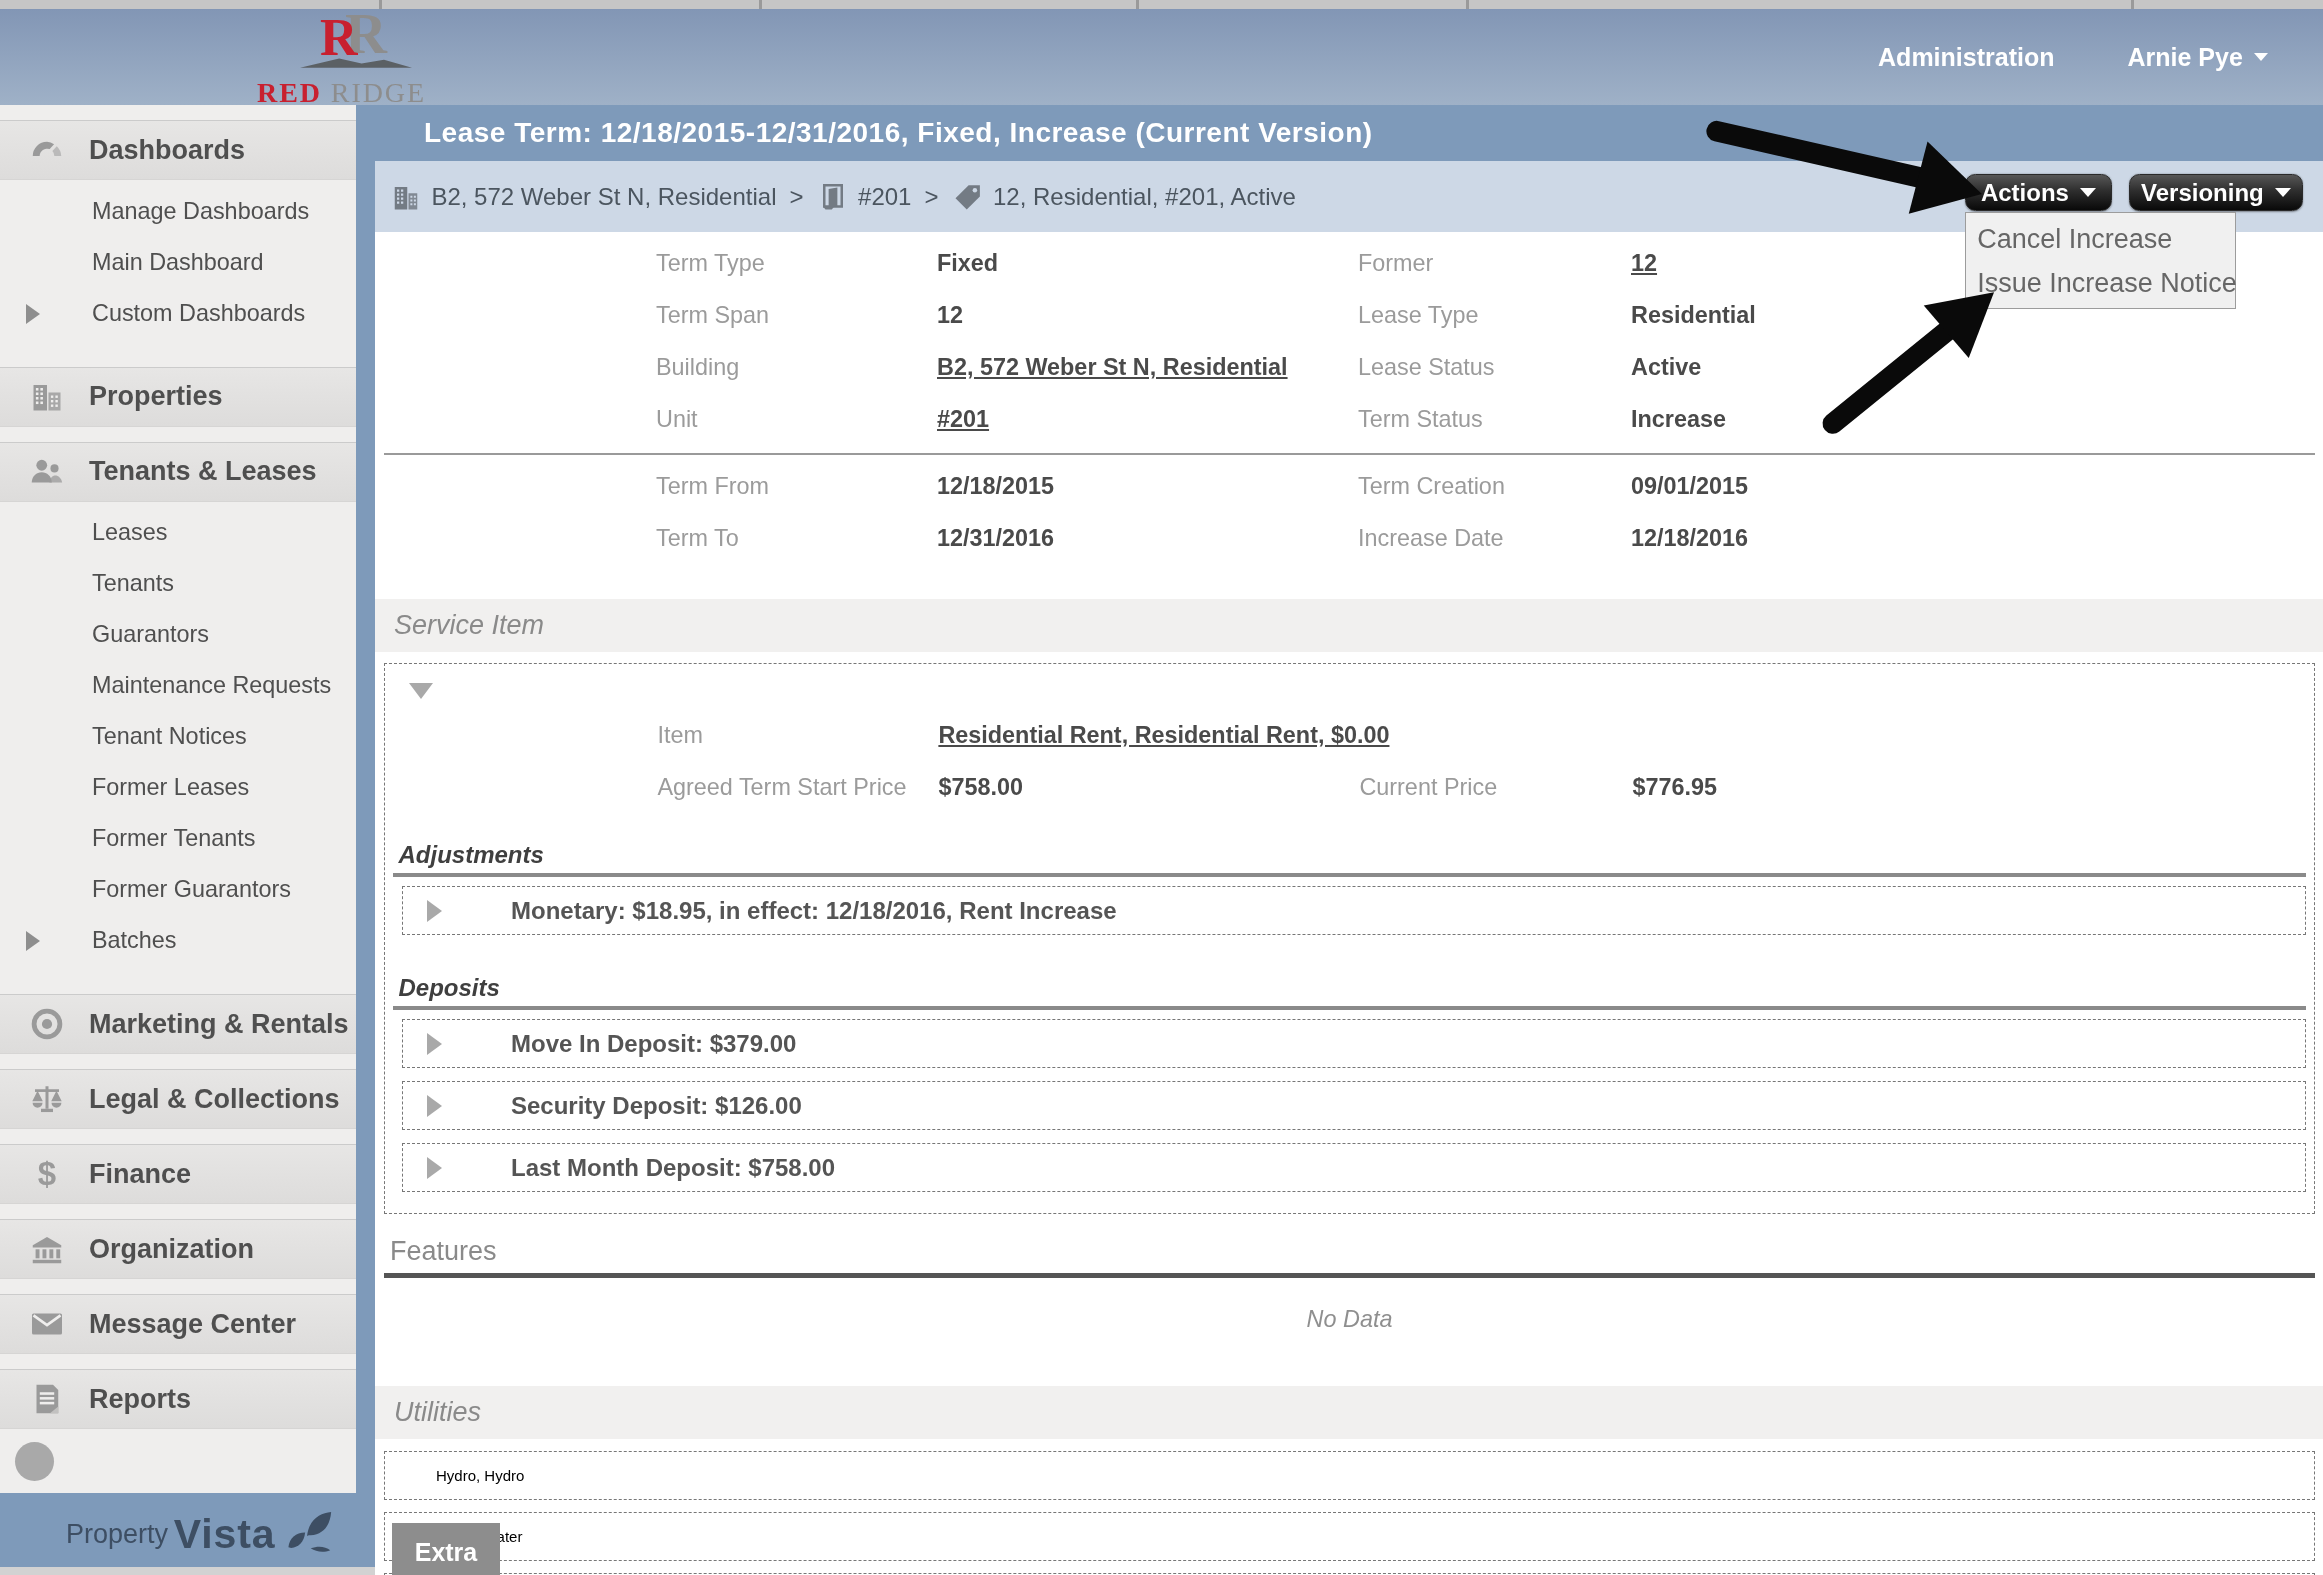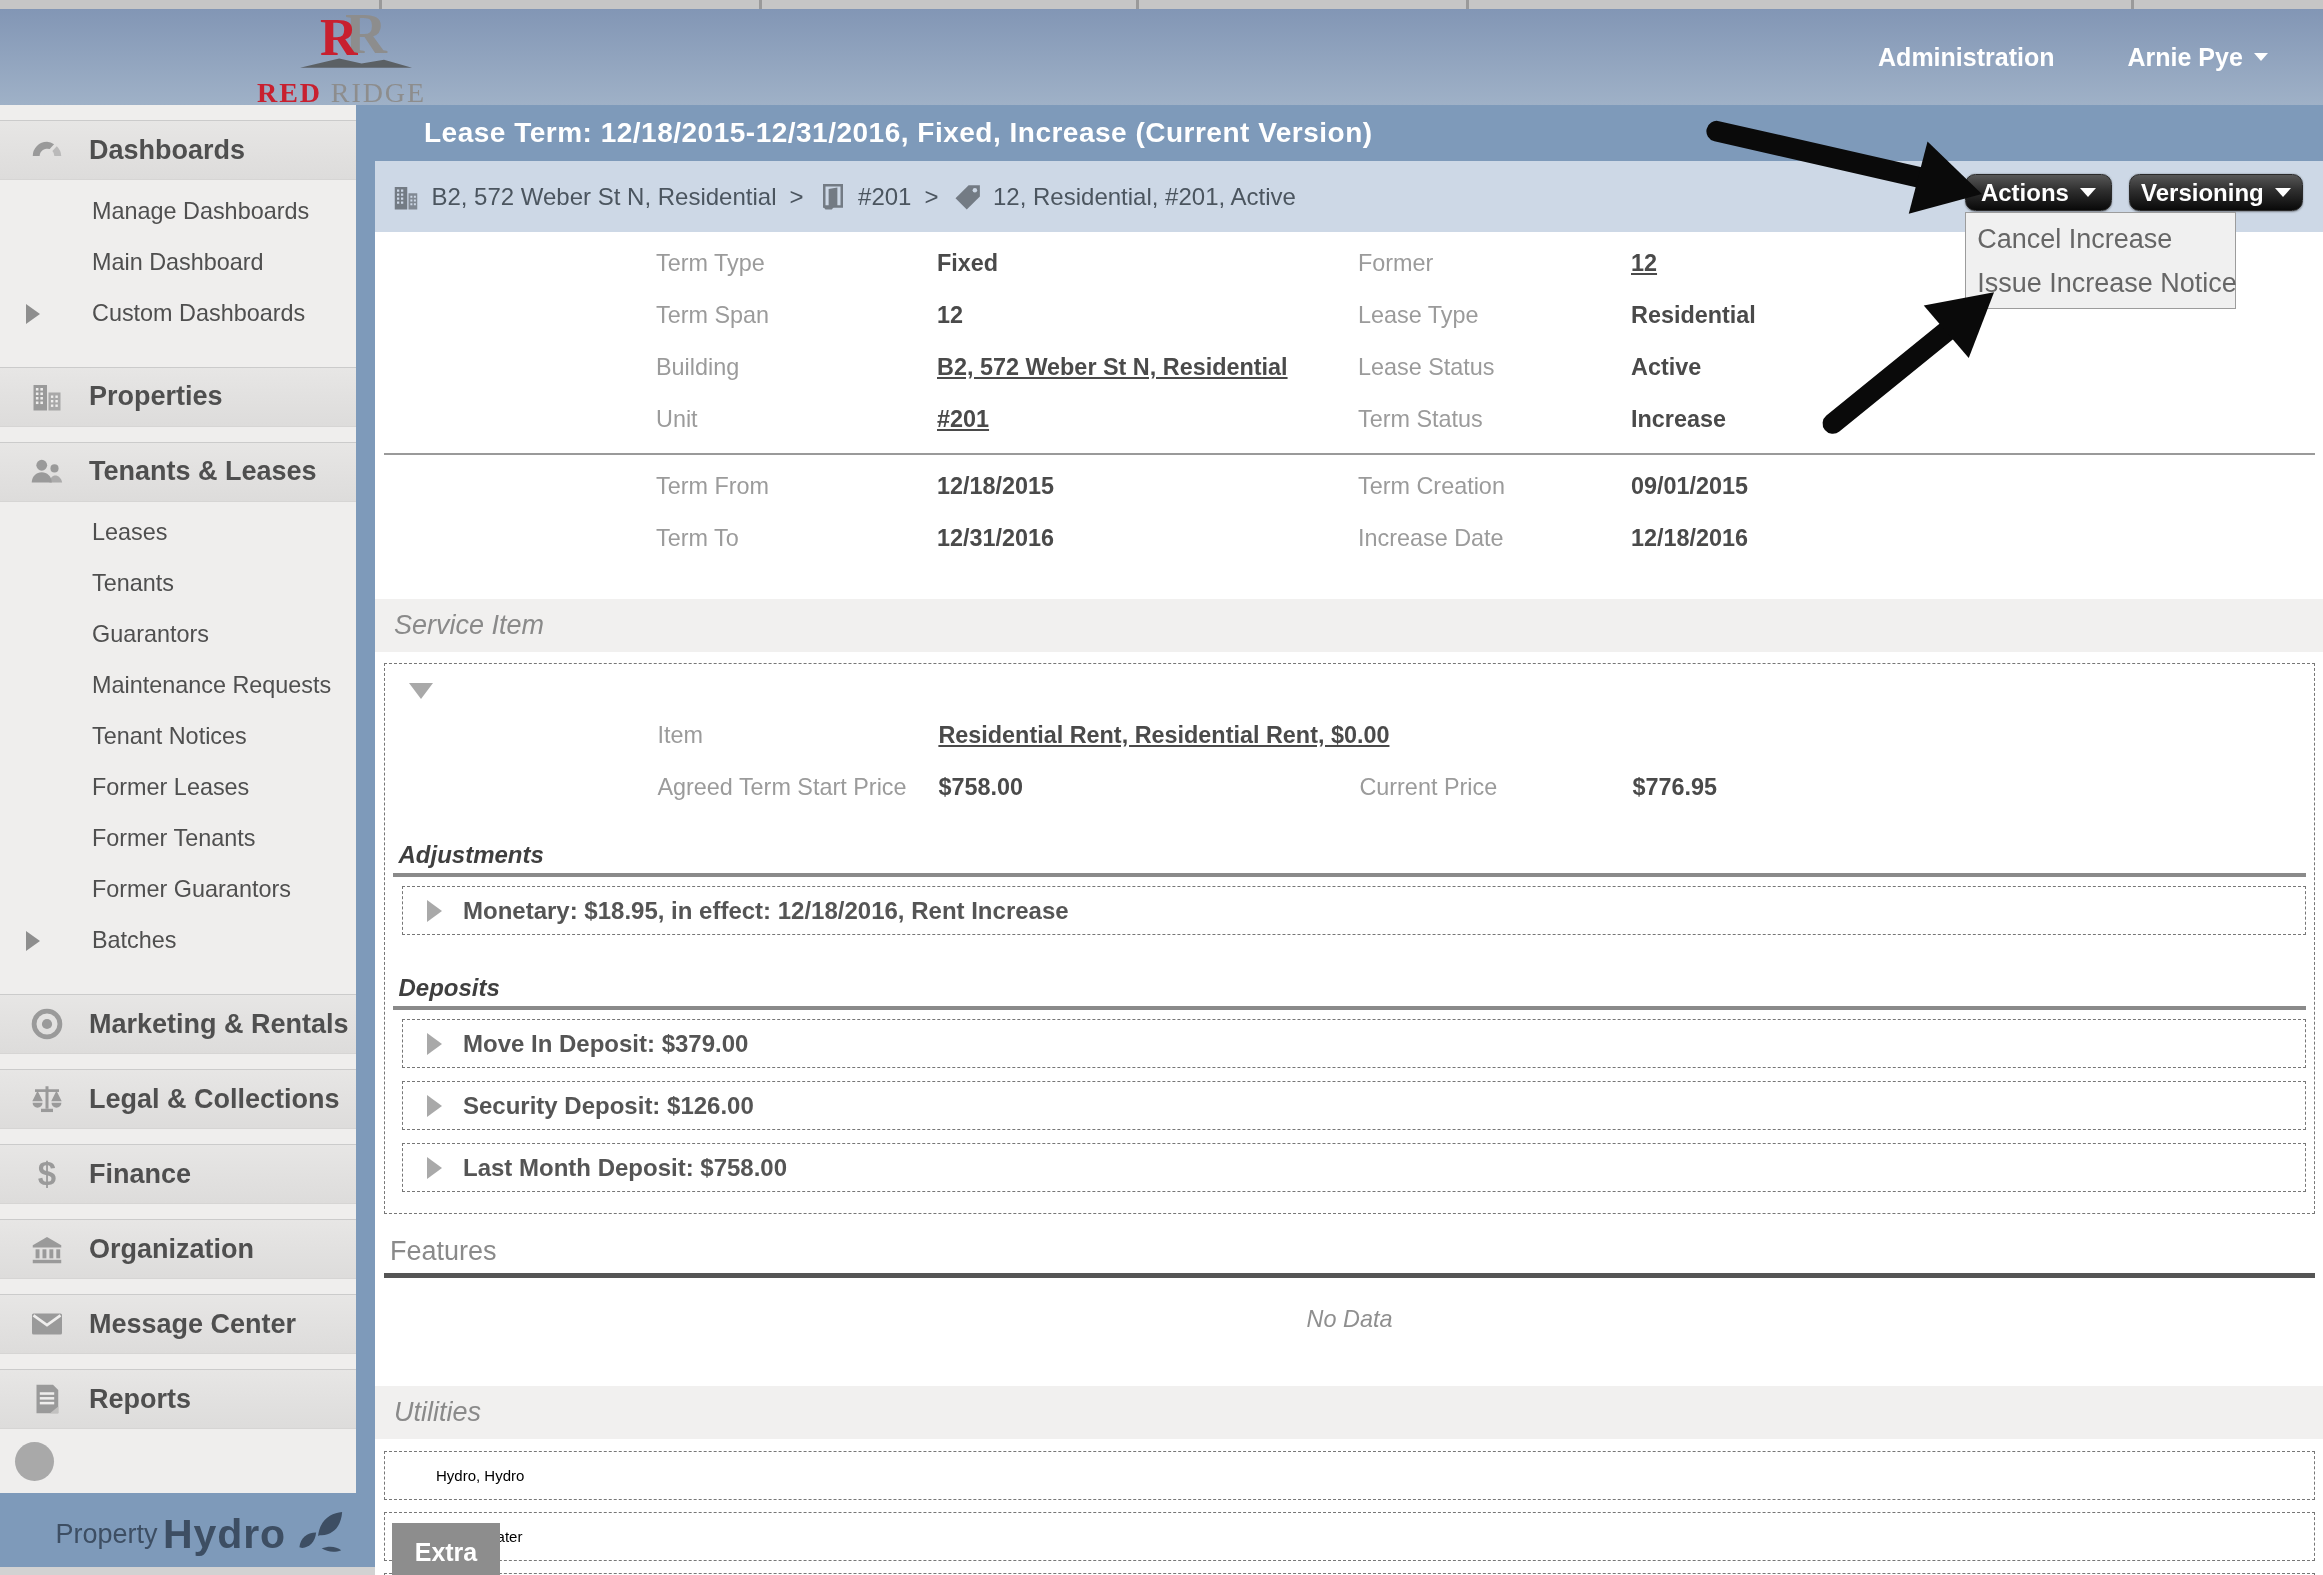--- a/index.html
+++ b/index.html
@@ -83,21 +83,21 @@
   .expander-down{position:absolute;left:24px;top:19px;width:0;height:0;cursor:pointer;
     border-left:12px solid transparent;border-right:12px solid transparent;border-top:16px solid #a9a9a9;}
   .svc-grid{display:grid;grid-template-columns:281px 421px 273px auto;margin-left:272px;height:52px;align-items:center;}
   .svc-first{margin-top:34px;}
   .sub-head{margin:28px 7.5px 0 7.5px;}
   .sub-head .it{font-size:24px;font-style:italic;font-weight:bold;color:#3f3f3f;padding-left:5.6px;}
   .sub-rule{border-bottom:4.7px solid #8a8a8a;margin-top:3.7px;}
   .exp-row{margin:9.4px 7.5px 0 17px;border:1.9px dashed var(--dotted);height:49px;display:flex;align-items:center;
     padding-left:24px;gap:20.6px;cursor:pointer;background:#fff;}
   .exp-row .tri{width:0;height:0;border-top:11.2px solid transparent;border-bottom:11.2px solid transparent;border-left:15px solid #a9a9a9;}
-  .exp-row .rtext{font-size:24px;font-weight:bold;color:var(--row_text);}
+  .exp-row .rtext{font-size:24px;font-weight:bold;color:var(--row_text);margin-left:48px;}
   .deposits-head{margin-top:39px;}
   .features-head{margin:22.5px 9.4px 0 9.4px;}
   .features-head .ft{font-size:27px;color:#8a8a8a;padding-left:5.6px;}
   .features-rule{border-bottom:5.6px solid #555;margin-top:5.6px;}
   .nodata{margin-top:28px;text-align:center;font-size:23.4px;font-style:italic;color:#8f8f8f;height:56px;}
   .util-band{margin-top:24px;}
   .util-row{margin:12px 9.4px 0 9.4px;border:1.9px dashed var(--dotted);height:49px;display:flex;align-items:center;
     padding-left:30px;gap:20.6px;cursor:pointer;background:#fff;}
 
   
@@ -466,21 +466,21 @@
     <span>Versioning</span>
     <span class="btn-caret"></span>
   </div>
   <div class="dropdown">
     <div class="menu-item">Cancel Increase</div>
     <div class="menu-item">Issue Increase Notice</div>
   </div>
 
   <div class="sidefooter">
     <span class="pv-prop">Property</span>
-    <span class="pv-vista">Hydro</span>
+    <span class="pv-vista">Vista</span>
     <span class="pv-leaf">
       <svg viewBox="0 0 28 24">
           <path d="M14 14C15 5 21 1.5 27 1c-.5 7-4 12-11 12.5-.8 0-1.6-.1-2 .5z"></path>
           <path d="M4 20c.5-5 4-8 9-8-0.5 5-3.5 8-7.5 8.3L4 20z"></path>
           <path d="M16 20.5c4-1.5 8-1 10.5 1-3.5 1.5-7.5 1-10.5-1z"></path>
         </svg>
     </span>
   </div>
   <div class="bottomstrip"></div>
 

